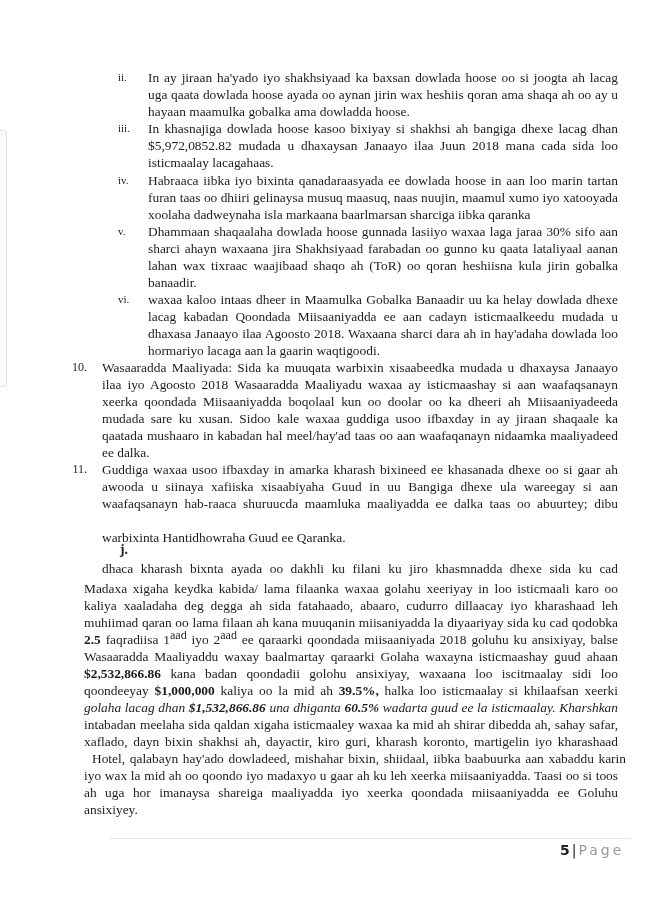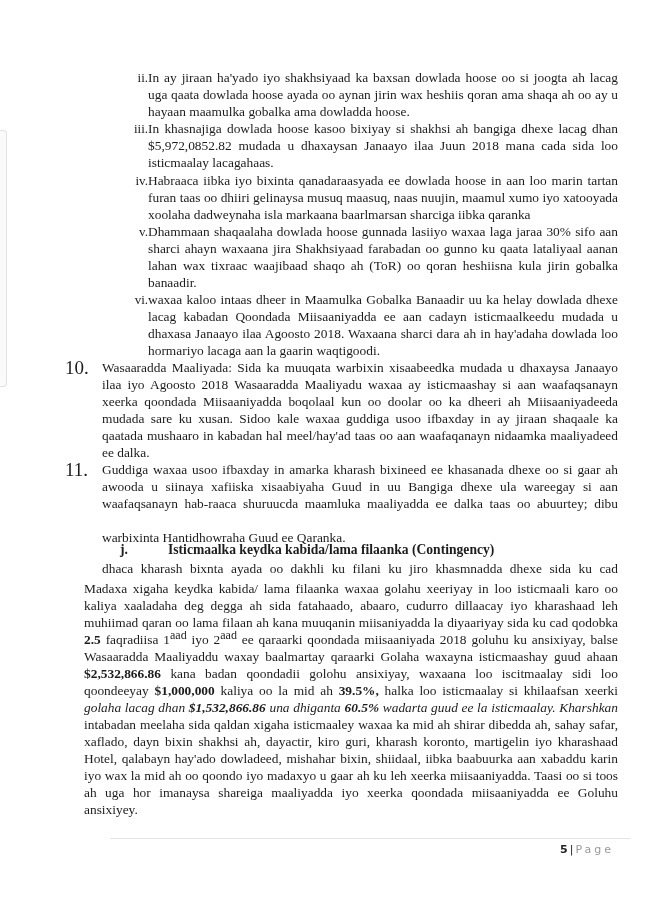--- a/index.html
+++ b/index.html
@@ -42,28 +42,27 @@
     .just {
       display: block;
       text-align: justify;
       text-align-last: justify;
       white-space: normal;
       overflow: hidden;
       height: 17px;
     }
     .roman {
       position: absolute;
-      font-size: 13px;
+      font-size: 11px;
       line-height: 17px;
-      text-align: right;
       width: 30px;
     }
     .num {
       position: absolute;
-      font-size: 19px;
+      font-size: 12px;
       line-height: 17px;
       text-align: right;
       width: 22px;
     }
     .heading {
       position: absolute;
       top: 541px;
       font-size: 13.6px;
       font-weight: bold;
       line-height: 18px;
@@ -76,21 +75,21 @@
       top: 838px;
       width: 520px;
       height: 1px;
       background: #e4e4e4;
     }
     .footer {
       position: absolute;
       left: 560px;
       top: 843px;
       font-family: "DejaVu Sans", sans-serif;
-      font-size: 11px;
+      font-size: 14px;
       line-height: 14px;
       white-space: nowrap;
     }
     .footer .pnum { color: #222; font-weight: bold; }
     .footer .bar { color: #222; margin: 0 2px; }
     .footer .plabel { color: #9a9a9a; letter-spacing: 3px; }
   </style>
 </head>
 <body>
 
@@ -182,21 +181,20 @@
     <div class="line" style="left:102px; top:495px; width:516px;">
         <span class="just">waafaqsanayn hab-raaca shuruucda maamluka maaliyadda ee dalka taas oo abuurtey; dibu</span>
       </div>
     <div class="line" style="left:102px; top:512px; width:516px;margin-top:48px;">
         <span class="just">dhaca kharash bixnta ayada oo dakhli ku filani ku jiro khasmnadda dhexe sida ku cad</span>
       </div>
     <div class="line" style="left:102px; top:529px;">warbixinta Hantidhowraha Guud ee Qaranka.</div>
   </div>
 
   <span class="heading" style="left:120px;">j.</span>
-  <span class="heading" style="left:168px;">Isticmaalka keydka kabida/lama filaanka (Contingency)</span>
 
   <div>
     <div class="line" style="left:84px; top:580px; width:534px;">
         <span class="just">Madaxa xigaha keydka kabida/ lama filaanka waxaa golahu xeeriyay in loo isticmaali karo oo</span>
       </div>
     <div class="line" style="left:84px; top:597px; width:534px;">
         <span class="just">kaliya xaaladaha deg degga ah sida fatahaado, abaaro, cudurro dillaacay iyo kharashaad leh</span>
       </div>
     <div class="line" style="left:84px; top:614px; width:534px;">
         <span class="just">muhiimad qaran oo lama filaan ah kana muuqanin miisaniyadda la diyaariyay sida ku cad qodobka</span>
@@ -215,21 +213,21 @@
       </div>
     <div class="line" style="left:84px; top:699px; width:534px;font-style:italic;">
         <span class="just"><span>golaha lacag dhan </span><b>$1,532,866.86</b><span> una dhiganta </span><b>60.5%</b><span> wadarta guud ee la isticmaalay. Kharshkan</span></span>
       </div>
     <div class="line" style="left:84px; top:716px; width:534px;">
         <span class="just">intabadan meelaha sida qaldan xigaha isticmaaley waxaa ka mid ah shirar dibedda ah, sahay safar,</span>
       </div>
     <div class="line" style="left:84px; top:733px; width:534px;">
         <span class="just">xaflado, dayn bixin shakhsi ah, dayactir, kiro guri, kharash koronto, martigelin iyo kharashaad</span>
       </div>
-    <div class="line" style="left:84px; top:750px; width:534px;">
+    <div class="line" style="left:92px; top:750px; width:534px;">
         <span class="just">Hotel, qalabayn hay'ado dowladeed, mishahar bixin, shiidaal, iibka baabuurka aan xabaddu karin</span>
       </div>
     <div class="line" style="left:84px; top:767px; width:534px;">
         <span class="just">iyo wax la mid ah oo qoondo iyo madaxyo u gaar ah ku leh xeerka miisaaniyadda. Taasi oo si toos</span>
       </div>
     <div class="line" style="left:84px; top:784px; width:534px;">
         <span class="just">ah uga hor imanaysa shareiga maaliyadda iyo xeerka qoondada miisaaniyadda ee Goluhu</span>
       </div>
     <div class="line" style="left:84px; top:801px;">ansixiyey.</div>
   </div>

